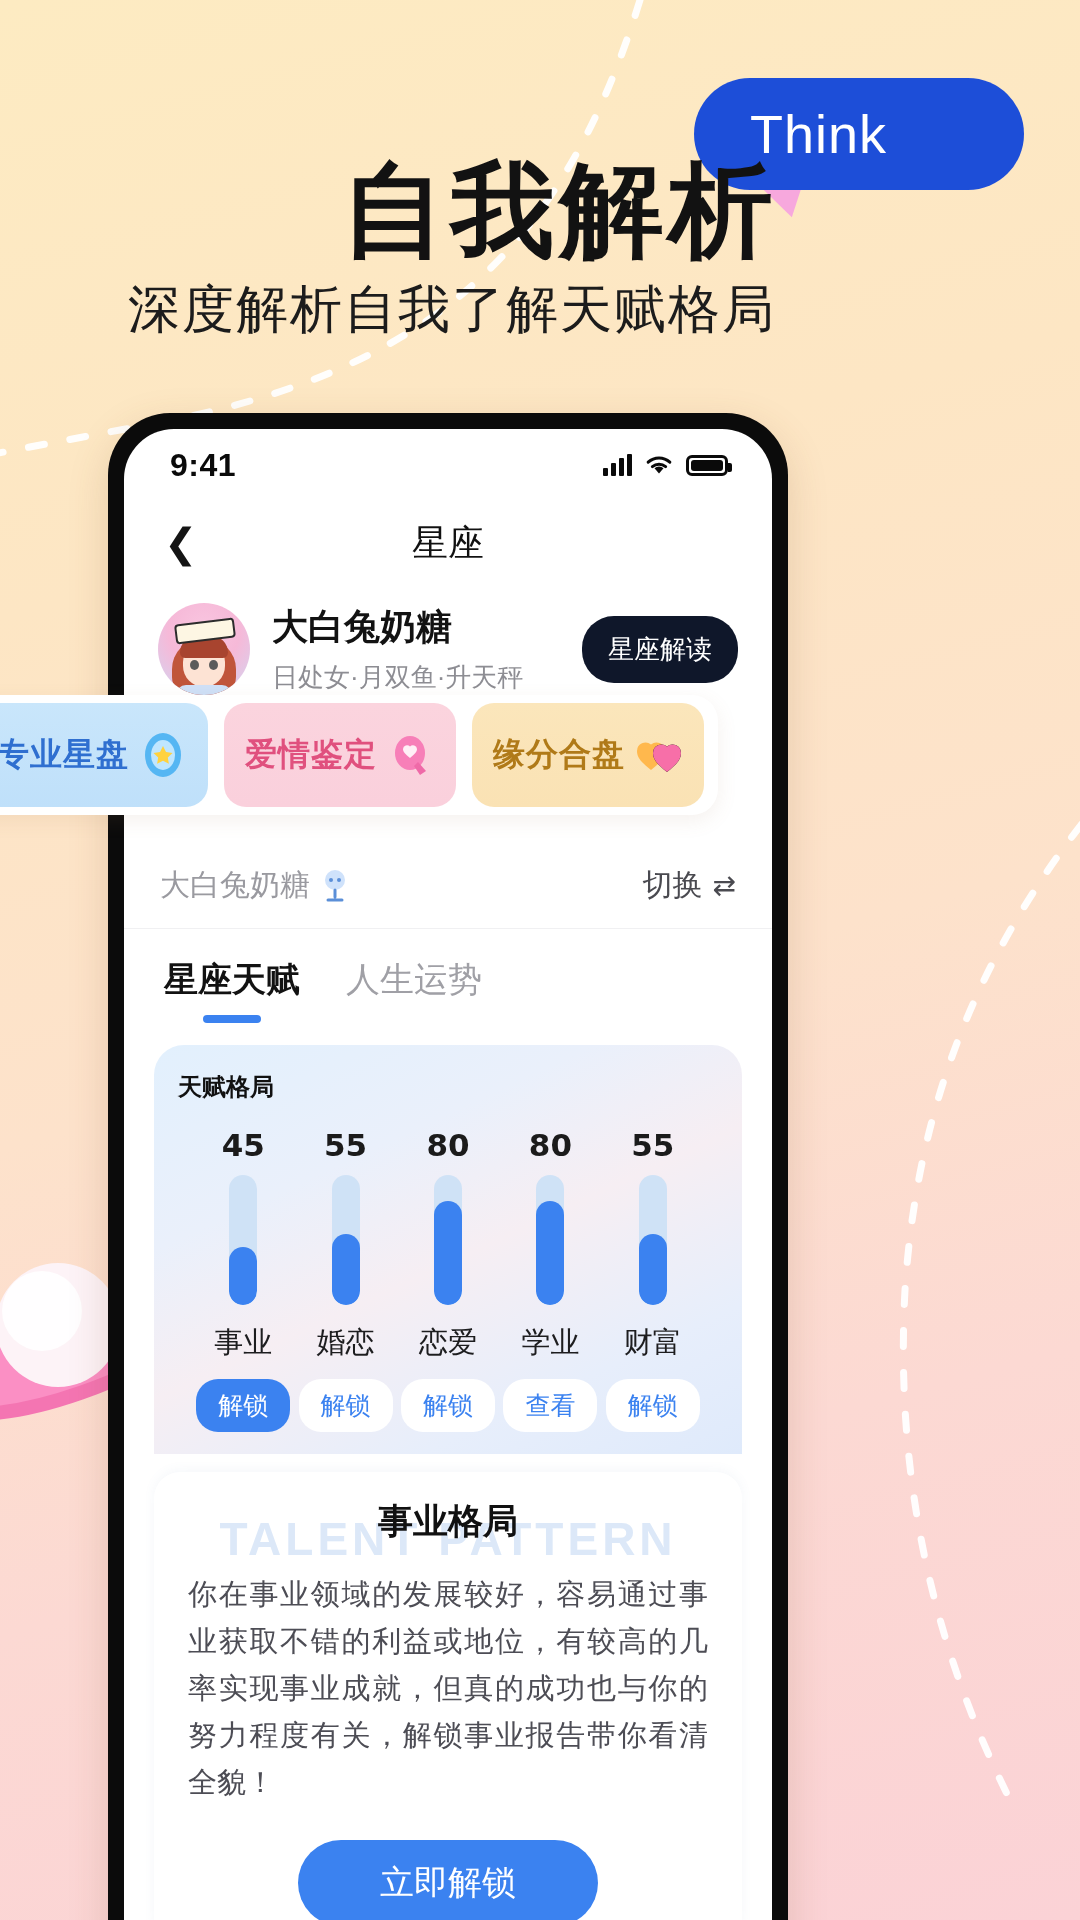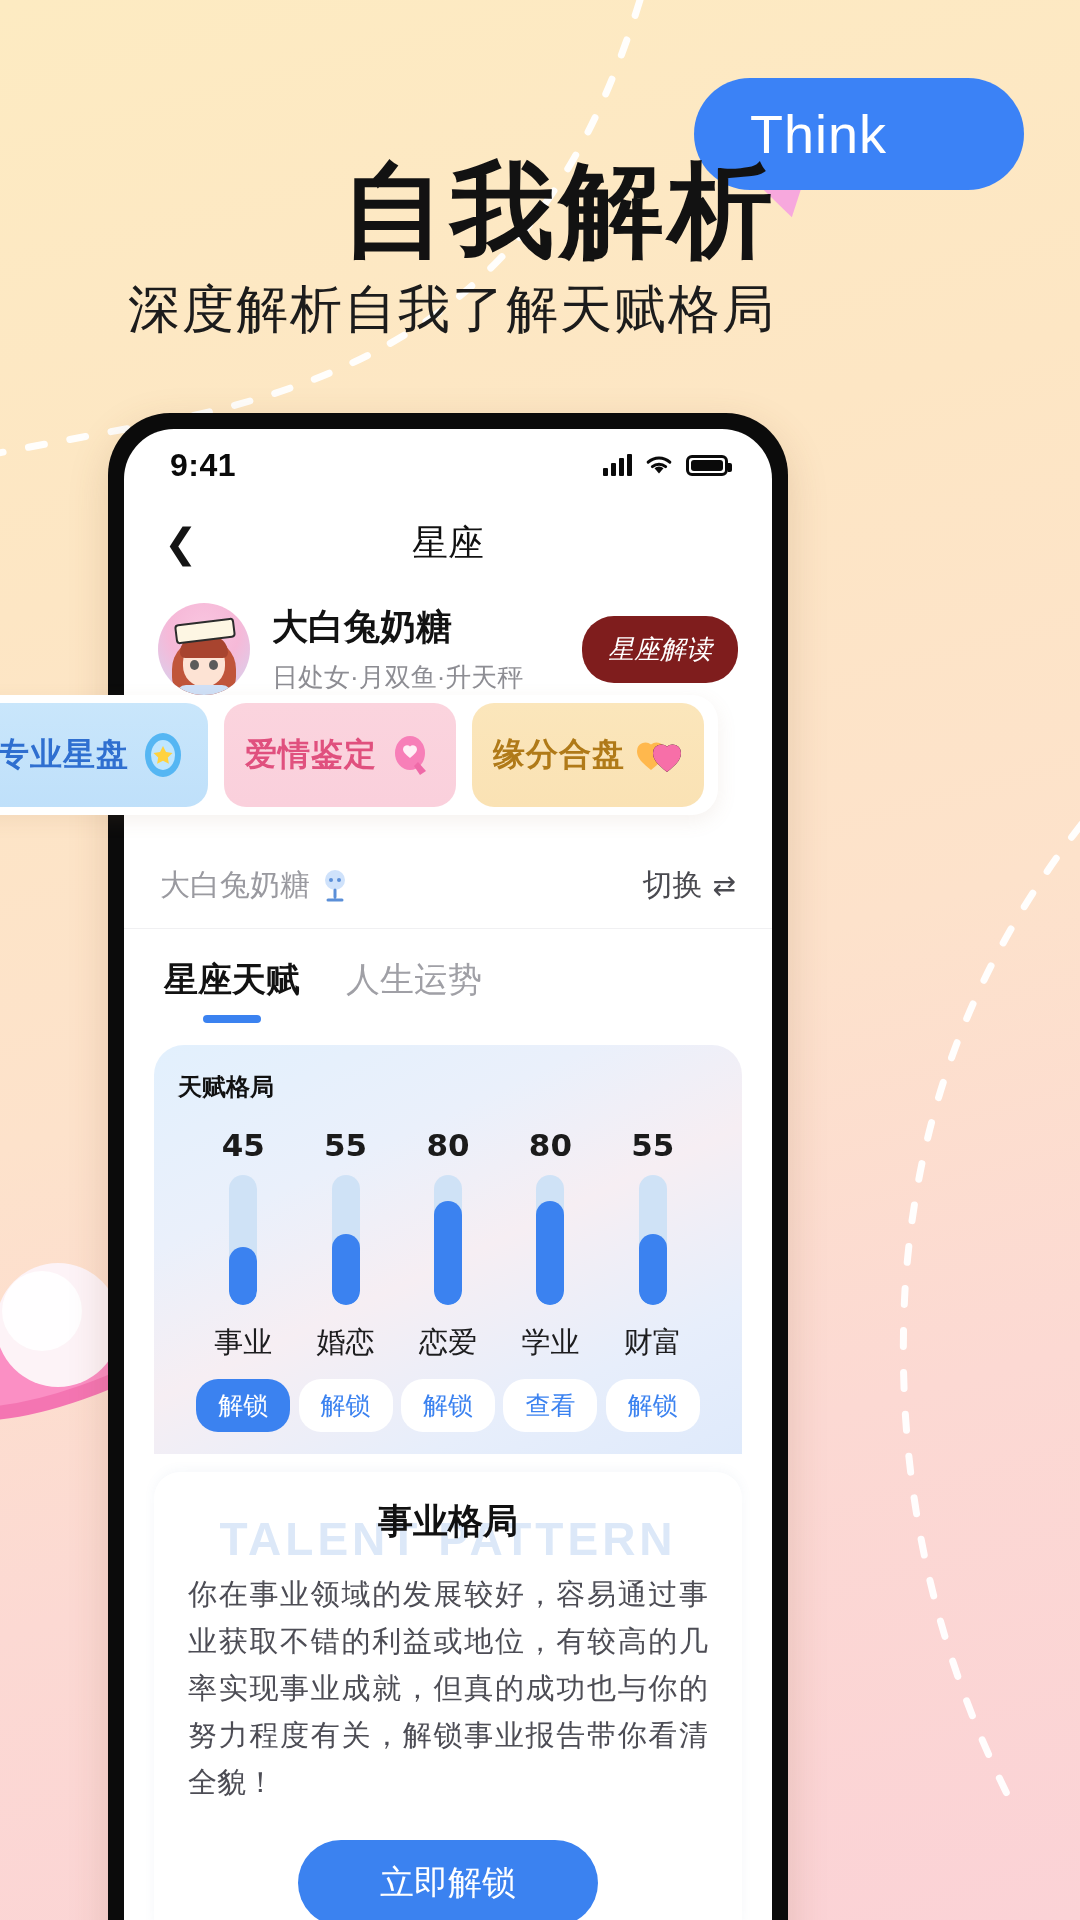--- a/index.html
+++ b/index.html
@@ -13,21 +13,21 @@
     background: linear-gradient(165deg,#fdebc2 0%, #fde6c4 28%, #fde2cb 52%, #fcd9d3 74%, #fbd2d6 100%);
   }
 
   
   .deco-svg { position: absolute; inset: 0; width: 1080px; height: 1920px; pointer-events: none; }
 
   
   .bubble {
     position: absolute; top: 78px; left: 694px;
     width: 330px; height: 112px;
-    background: #3b82f6;
+    background: #1d4ed8;
     border-radius: 56px;
     display: flex; align-items: center; padding-left: 56px;
   }
   .bubble-text {
     color: #ffffff; font-size: 54px; font-weight: 400;
     letter-spacing: 1px; white-space: nowrap;
   }
   .bubble-tail {
     position: absolute; top: 182px; left: 760px;
     width: 0; height: 0;
@@ -110,23 +110,23 @@
   .avatar .face { position:absolute; left:25px; top:40px; width:42px; height:44px; background:#fde3d4; border-radius:20px 20px 22px 22px;}
   .avatar .fringe { position:absolute; left:22px; top:33px; width:48px; height:22px; background:#a8442f; border-radius:24px 24px 8px 8px;}
   .avatar .book { position:absolute; left:17px; top:18px; width:60px; height:20px; background:#fdf6e3; border:2px solid #2c2c2c; border-radius:4px; transform:rotate(-7deg);}
   .avatar .eye { position:absolute; top:57px; width:9px; height:10px; background:#5b5b5b; border-radius:50%;}
   .avatar .eye.l{left:32px;} .avatar .eye.r{left:51px;}
   .avatar .collar { position:absolute; left:18px; top:82px; width:56px; height:20px; background:#cfe0f7; border-radius:10px 10px 0 0;}
   .pinfo { margin-left: 22px; flex: 1; min-width: 0; }
   .pname { font-size: 36px; font-weight: 700; color: #121212; }
   .pdesc { font-size: 26px; color: #8d8d93; margin-top: 8px; }
   .read-btn {
-    background: #7f1d1d; color: #fff; font-size: 26px;
+    background: #0f172a; color: #fff; font-size: 26px;
     padding: 16px 26px; border-radius: 32px; white-space: nowrap;
-    flex: none; cursor: pointer; font-style: italic;
+    flex: none; cursor: pointer;
   }
 
   
   .cards-band {
     position: absolute; left: -38px; top: 695px;
     width: 756px; height: 120px;
     background: #ffffff; border-radius: 26px;
     z-index: 5;
     display: flex; align-items: center; gap: 16px; padding: 0 14px;
     box-shadow: 0 6px 20px rgba(160,120,90,.10);

